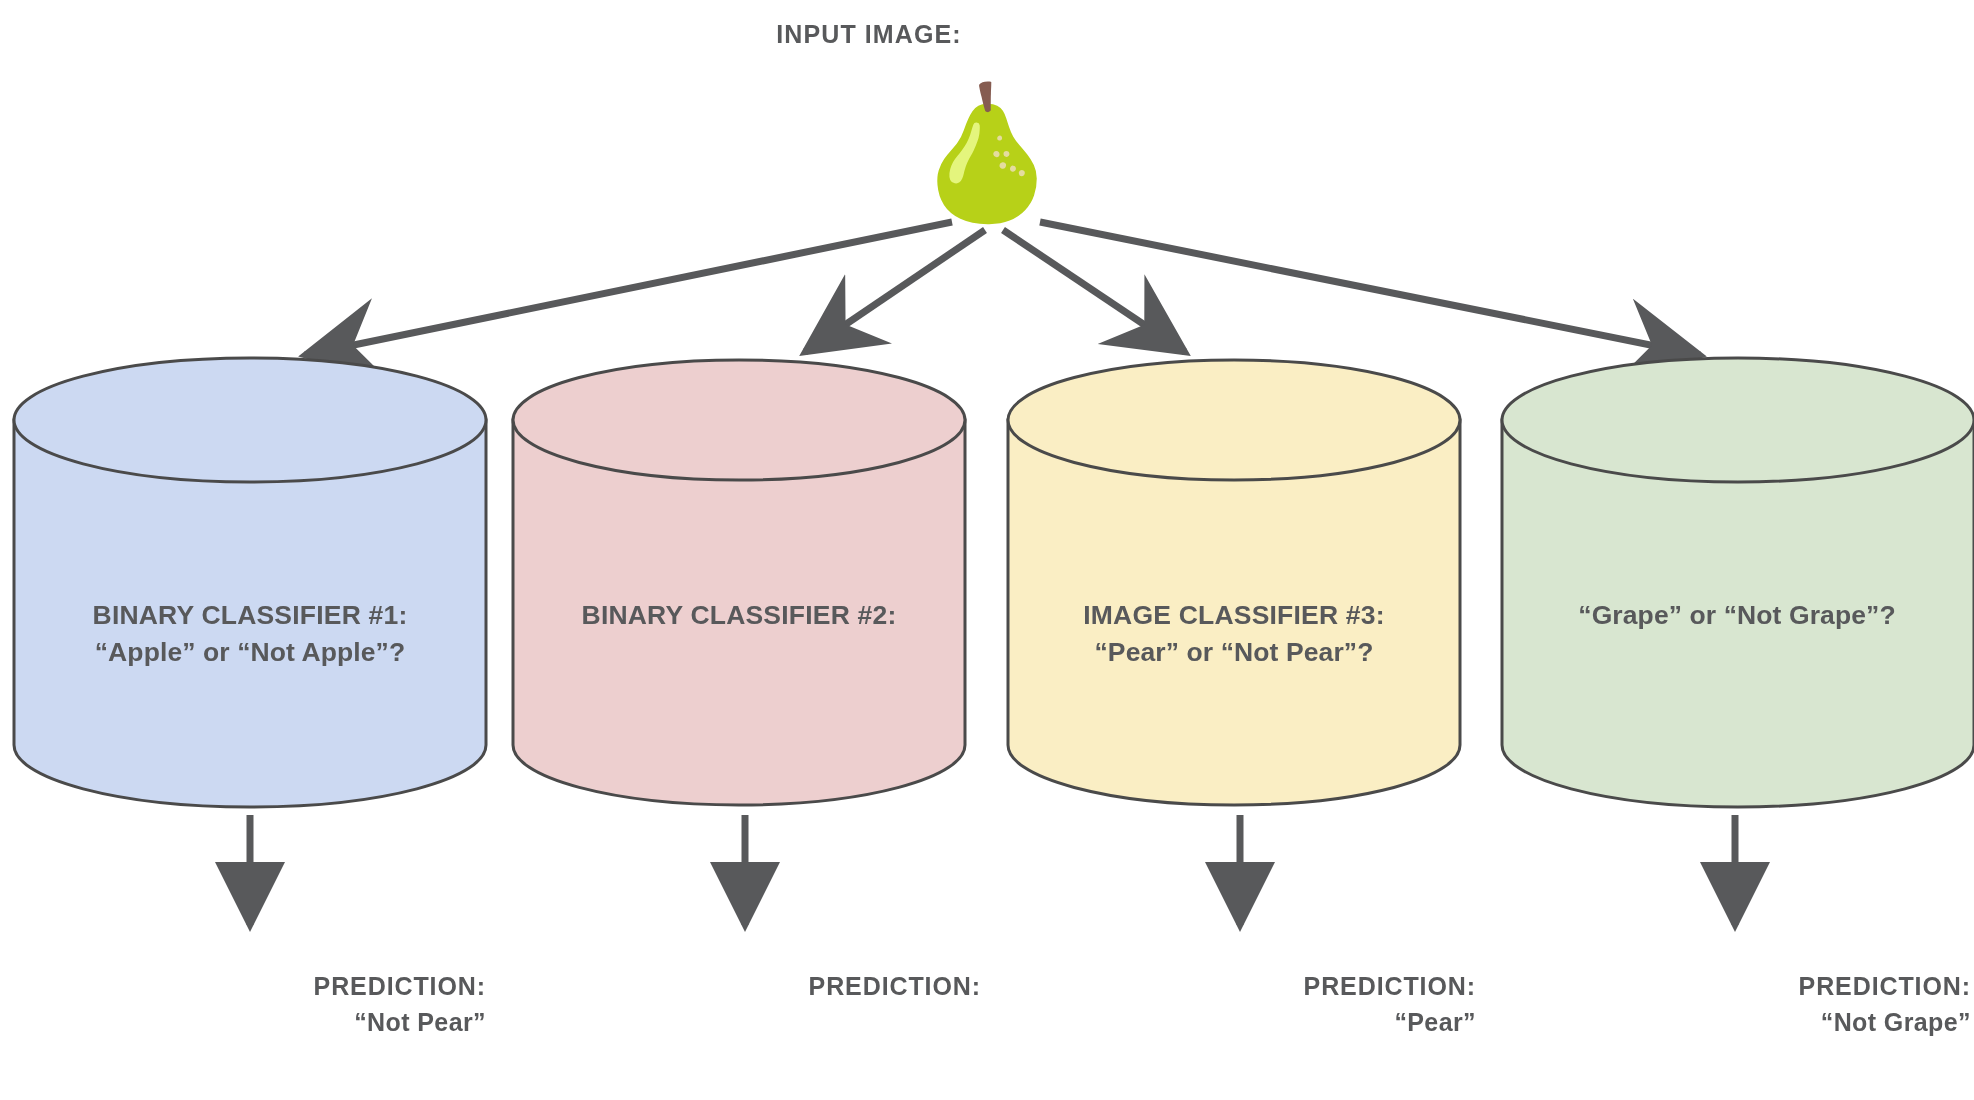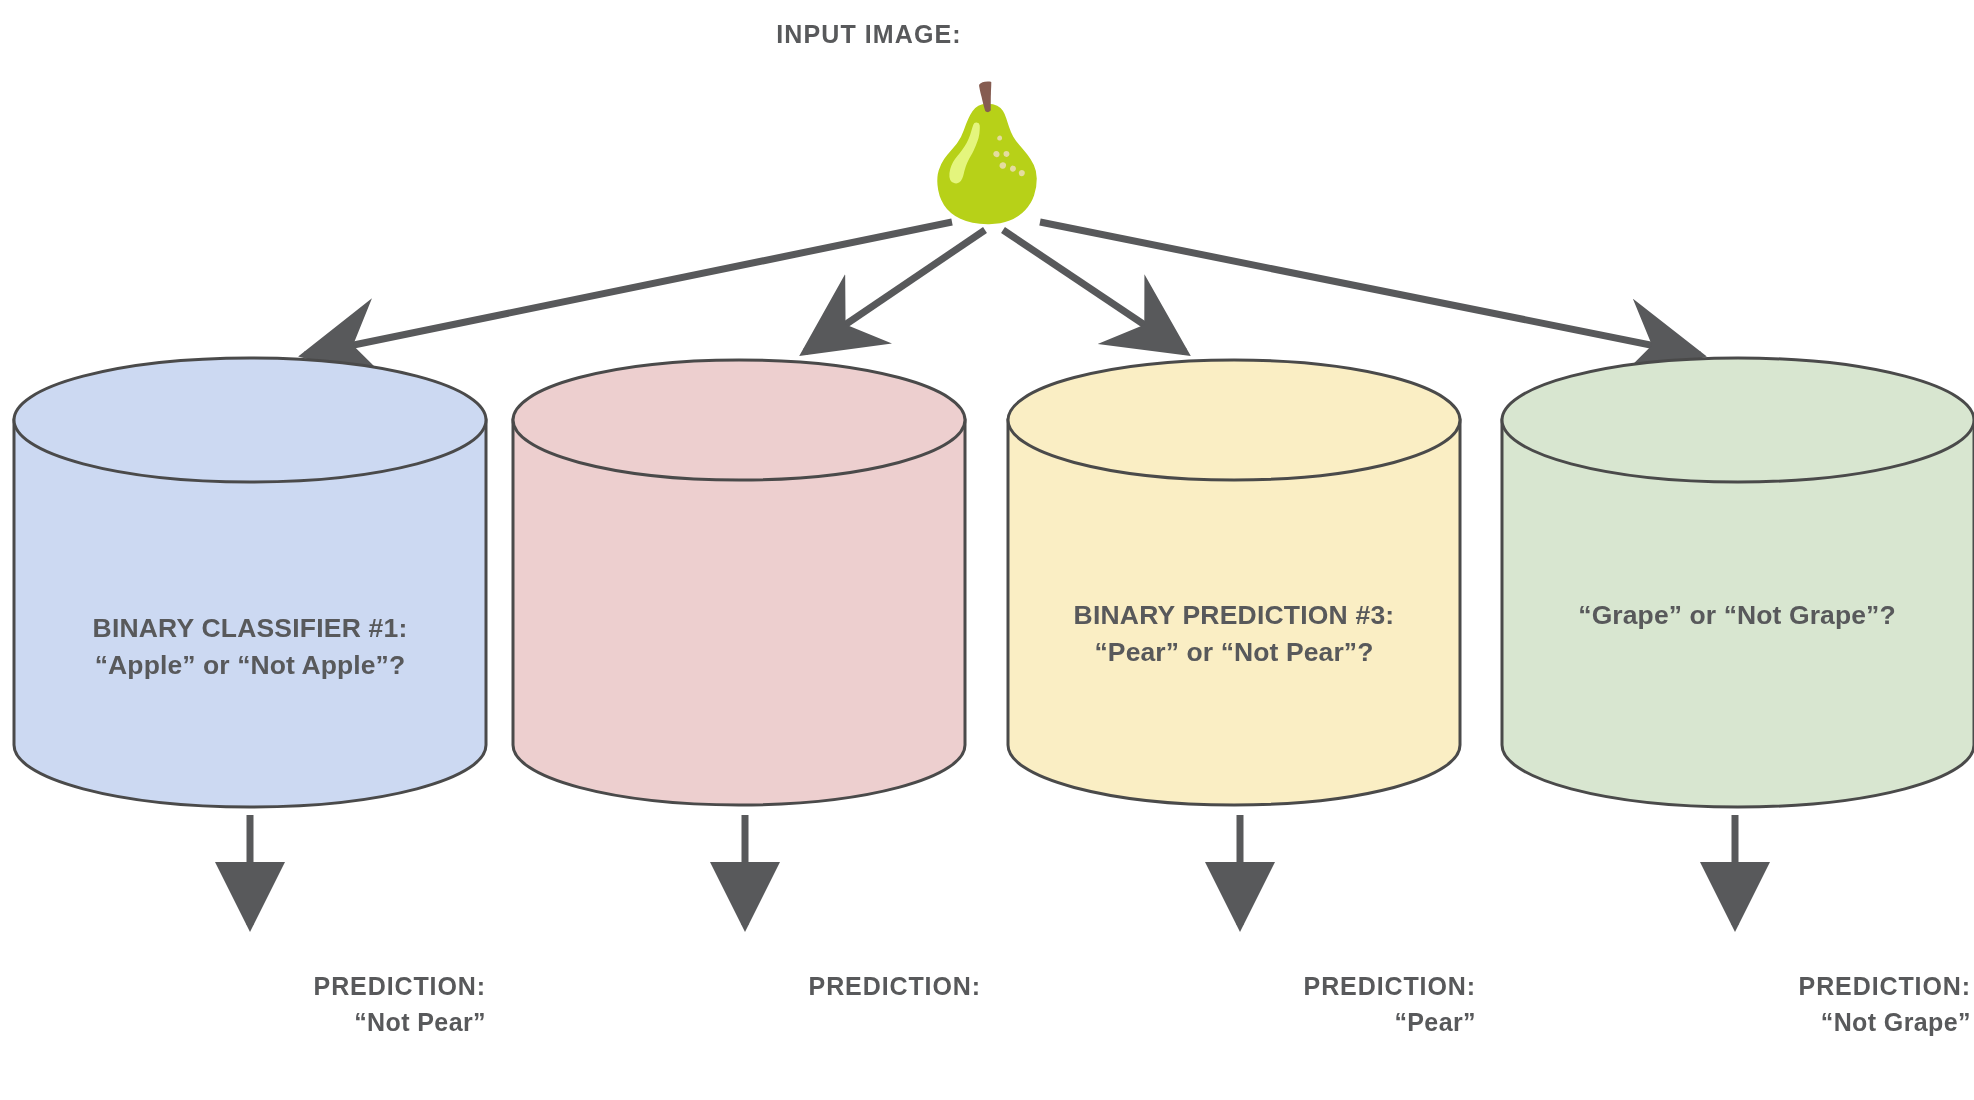--- a/index.html
+++ b/index.html
@@ -93,30 +93,31 @@
       <line x1="745" y1="815" x2="745" y2="925" stroke="#58595b" stroke-width="7" marker-end="url(#thead)"></line>
     </g>
     <g>
       <line x1="1240" y1="815" x2="1240" y2="925" stroke="#58595b" stroke-width="7" marker-end="url(#thead)"></line>
     </g>
     <g>
       <line x1="1735" y1="815" x2="1735" y2="925" stroke="#58595b" stroke-width="7" marker-end="url(#thead)"></line>
     </g>
   </svg>
 
-  <div class="cyl-label" style="left:14px;top:597px;width:472px;margin-top:13px;">
+  <div class="cyl-label" style="left:14px;top:597px;width:472px;">
     <div class="l1">BINARY CLASSIFIER #1:</div>
     <div class="l2">“Apple” or “Not Apple”?</div>
   </div>
 
   <div class="cyl-label" style="left:508px;top:597px;width:462px;">
+    <div class="l1">BINARY CLASSIFIER #2:</div>
   </div>
 
   <div class="cyl-label" style="left:1003px;top:597px;width:462px;">
-    <div class="l1">BINARY PREDICTION #3:</div>
+    <div class="l1">IMAGE CLASSIFIER #3:</div>
     <div class="l2">“Pear” or “Not Pear”?</div>
   </div>
 
   <div class="cyl-label" style="left:1500px;top:597px;width:474px;">
     <div class="l2">“Grape” or “Not Grape”?</div>
   </div>
 
   <div class="pred" style="left:14px;top:968px;width:472px;">
     <div class="p1">PREDICTION:</div>
     <div class="p2">“Not Pear”</div>

